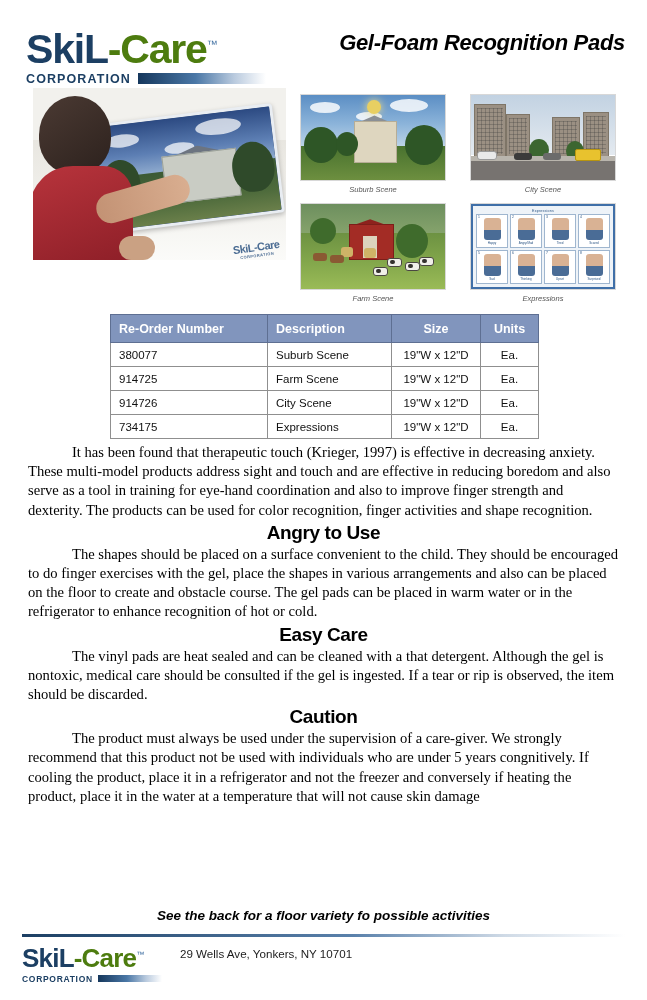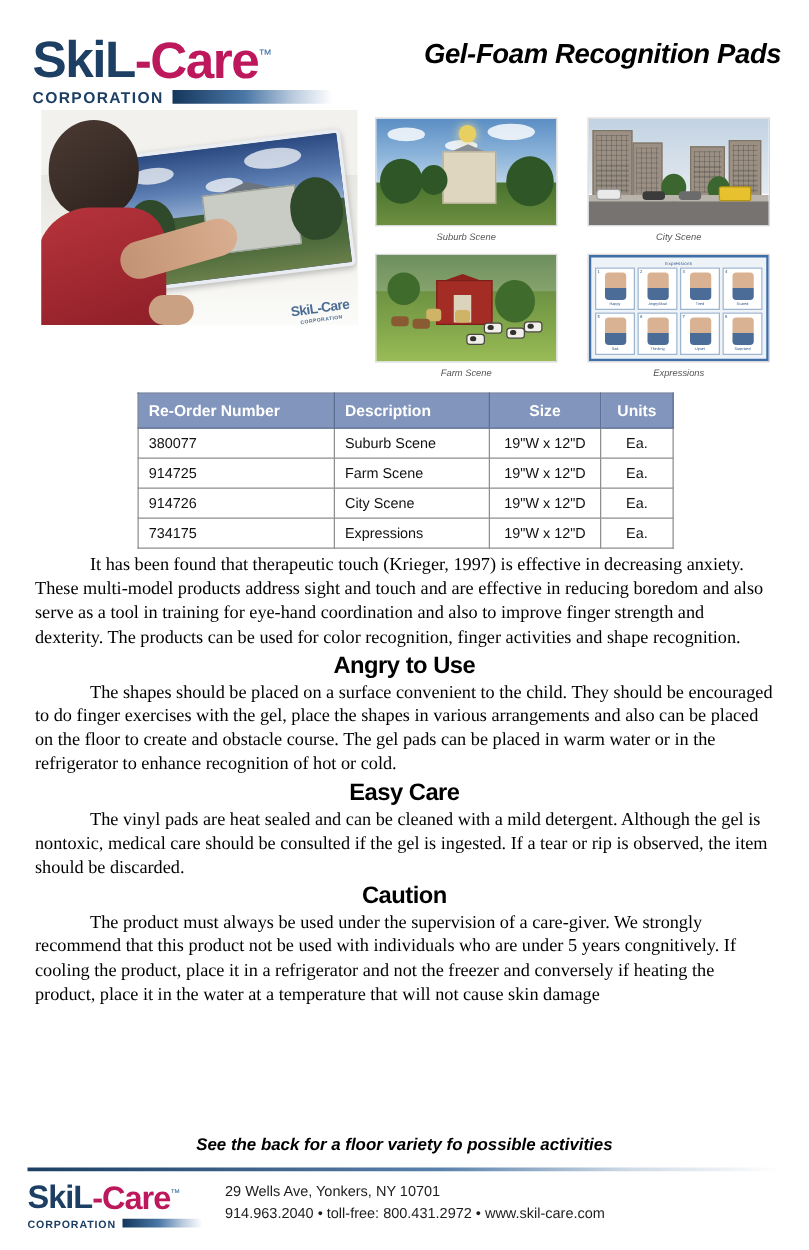--- a/index.html
+++ b/index.html
@@ -29,21 +29,21 @@
   }
   .logo-word {
     font-family: "Liberation Sans", sans-serif;
     font-weight: bold;
     font-size: 41px;
     line-height: 40px;
     letter-spacing: -1.2px;
     white-space: nowrap;
   }
   .logo-skil { color: #1c3f63; }
-  .logo-care { color: #be185d; margin-top: 20px; }
+  .logo-care { color: #4d7c0f; margin-top: 20px; }
   .logo-tm {
     font-size: 11px;
     vertical-align: super;
     color: #3b6ca0;
     font-weight: normal;
     letter-spacing: 0;
   }
   .logo-sub-row {
     display: flex;
     align-items: center;
@@ -591,35 +591,34 @@
 <div class="content">
   <div class="section">
     <p class="section-body">It has been found that therapeutic touch (Krieger, 1997) is effective in decreasing anxiety.  These multi-model products address sight and touch and are effective in reducing boredom and also serve as a tool in training for eye-hand coordination and also to improve finger strength and dexterity.  The products can be used for color recognition, finger activities and shape recognition.</p>
   </div>
   <div class="section">
     <h2 class="section-title">Angry to Use</h2>
     <p class="section-body">The shapes should be placed on a surface convenient to the child.  They should be encouraged to do finger exercises with the gel, place the shapes in various arrangements and also can be placed on the floor to create and obstacle course. The gel pads can be placed in warm water or in the refrigerator to enhance recognition of hot or cold.</p>
   </div>
   <div class="section">
     <h2 class="section-title">Easy Care</h2>
-    <p class="section-body"> The vinyl pads are heat sealed and can be cleaned with a mild detergent.  Although the gel is nontoxic, medical care should be consulted if the gel is ingested.  If a tear or rip is observed, the item should be discarded.</p>
+    <p class="section-body"> The vinyl pads are heat sealed and can be cleaned with a that detergent.  Although the gel is nontoxic, medical care should be consulted if the gel is ingested.  If a tear or rip is observed, the item should be discarded.</p>
   </div>
   <div class="section">
     <h2 class="section-title">Caution</h2>
     <p class="section-body">The product must always be used under the supervision of a care-giver.  We strongly recommend that this product not be used with individuals who are under 5 years congnitively.  If cooling the product, place it in a refrigerator and not the freezer and conversely if heating the product, place it in the water at a temperature that will not cause skin damage</p>
   </div>
 </div>
 
 <div class="tagline">See the back for a floor variety fo possible activities</div>
 <div class="footer-rule"></div>
 <div class="footer">
   <div class="footer-logo">
     <div class="logo-word"><span class="logo-skil">SkiL</span><span class="logo-care">-Care</span><span class="logo-tm">™</span></div>
     <div class="logo-sub-row">
       <span class="logo-corp">CORPORATION</span>
       <span class="logo-bar"></span>
     </div>
   </div>
   <div class="footer-address">
     <div>29 Wells Ave, Yonkers, NY 10701</div>
-    <div>914.963.2040 • toll-free: 800.431.2972 • www.skil-care.com</div>
   </div>
 </div>
 
 </body></html>

